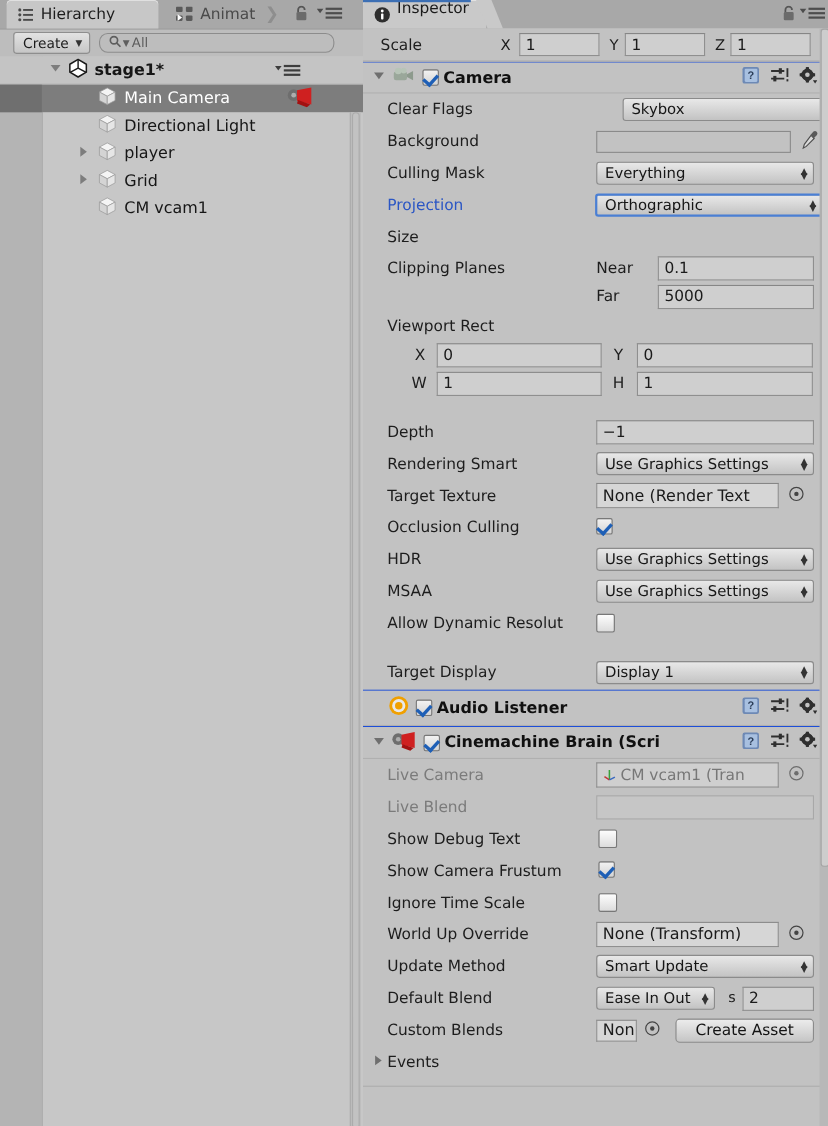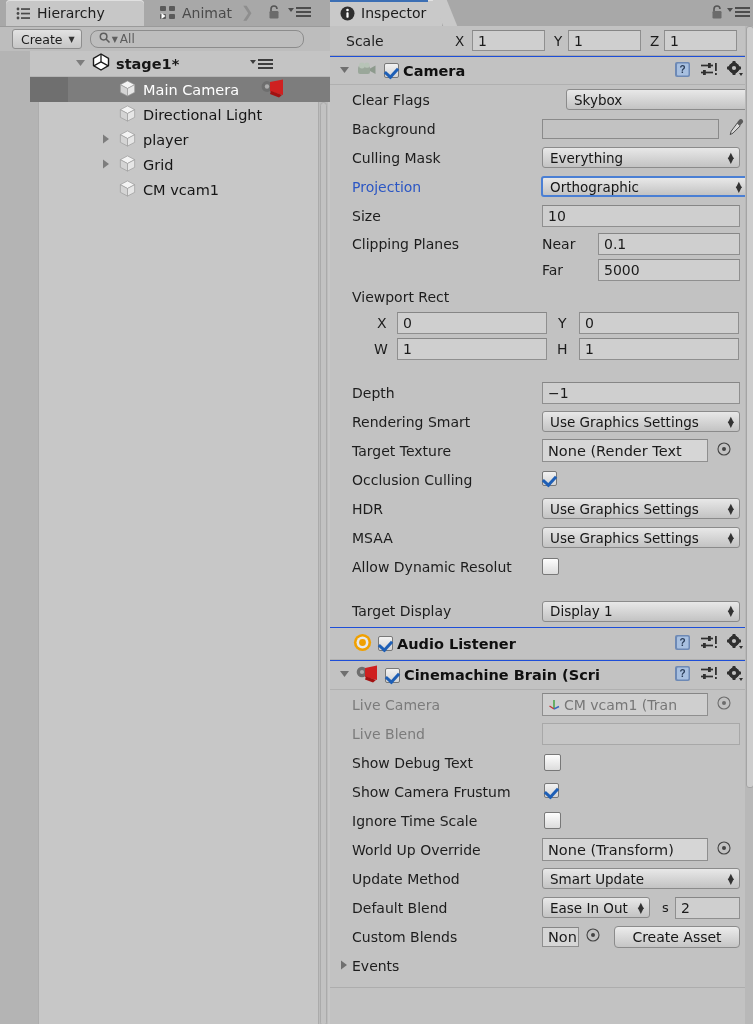--- a/index.html
+++ b/index.html
@@ -29,40 +29,40 @@
      border-bottom:1px solid #9f9f9f;display:flex;align-items:center;padding-left:12px;}
   .createbtn{height:18px;display:flex;align-items:center;padding:0 6px 0 8px;
      background:linear-gradient(#e2e2e2,#c6c6c6);border:1px solid #8e8e8e;border-radius:3px;
      font-size:12.5px;color:#1b1b1b;}
   .createbtn .caret{margin-left:6px;font-size:8px;color:#333;}
   .searchbox{margin-left:8px;height:16px;flex:1;margin-right:26px;
      background:#bdbdbd;border:1px solid #8c8c8c;border-radius:8px;
      display:flex;align-items:center;padding:0 8px;font-size:12px;color:#5c5c5c;}
   .searchbox .mag{margin-right:1px;}
 
-  .tree{position:absolute;left:0;top:51px;right:0;bottom:0;background:#c7c7c7;padding-left:30px;}
+  .tree{position:absolute;left:0;top:51px;right:0;bottom:0;background:#c7c7c7;}
   .gutter{position:absolute;left:0;top:0;width:38px;bottom:0;background:#b4b4b4;
      border-right:1px solid #adadad;}
   .row{position:relative;height:25px;display:flex;align-items:center;
      font-size:14.5px;color:#161616;}
   .row.selected{background:#7d7d7d;color:#ffffff;}
   .row.selected .gut{position:absolute;left:0;top:0;width:38px;height:25px;background:#6f6f6f;}
   .row.scene{background:#c4c4c4;font-weight:bold;border-bottom:1px solid #b5b5b5;}
   .row .lbl{margin-left:6px;}
   .rowmenu{position:absolute;right:56px;display:flex;align-items:center;gap:2px;}
 
   .hscroll{position:absolute;right:2px;top:51px;bottom:0;width:9px;background:#bcbcbc;
      border-left:1px solid #ababab;}
   .hscroll .thumb{position:absolute;left:1px;right:1px;top:0;height:100%;
      background:#c2c2c2;border:1px solid #ababab;border-radius:4px;}
 
   
   .insp{position:absolute;left:330px;top:0;width:423px;height:1024px;background:#c2c2c2;}
   .insp-tabbar{position:relative;height:26px;background:#a8a8a8;}
-  .insp-tab{position:absolute;left:0;top:0;height:26px;display:flex;align-items:center;
+  .insp-tab{position:absolute;left:0;top:0;height:26px;display:flex;
      padding:0 16px 0 10px;background:#c9c9c9;border-top-left-radius:4px;border-top-right-radius:4px;
      font-size:14px;box-shadow:inset 0 1px 0 #e2e2e2;}
   .insp-tab::after{content:"";position:absolute;right:-10px;top:0;width:14px;height:26px;
      background:#c9c9c9;transform:skewX(22deg);}
   .insp-accent{position:absolute;left:0;top:0;height:2px;width:98px;background:#3c6fb4;z-index:3;}
 
   .insp-body{position:absolute;left:0;top:26px;right:0;bottom:0;background:#c2c2c2;overflow:hidden;}
 
   .scale-row{position:relative;height:29px;background:#c2c2c2;display:flex;align-items:center;
      border-bottom:1px solid #a9a9a9;}
@@ -432,21 +432,20 @@
             <span>Orthographic</span>
             <span class="updown">
                 <span>▲</span>
                 <span>▼</span>
               </span>
           </span>
         </div>
 
         <div class="prow">
           <span class="plabel">Size</span>
-          <span class="field" style="left:212px;width:198px;height:22px;">10</span>
         </div>
 
         <div class="prow" style="height:27px;">
           <span class="plabel">Clipping Planes</span>
           <span class="plabel" style="left:212px;">Near</span>
           <span class="field" style="left:268px;width:142px;height:22px;">0.1</span>
         </div>
         <div class="prow" style="height:26px;">
           <span class="plabel" style="left:212px;">Far</span>
           <span class="field" style="left:268px;width:142px;height:22px;">5000</span>

